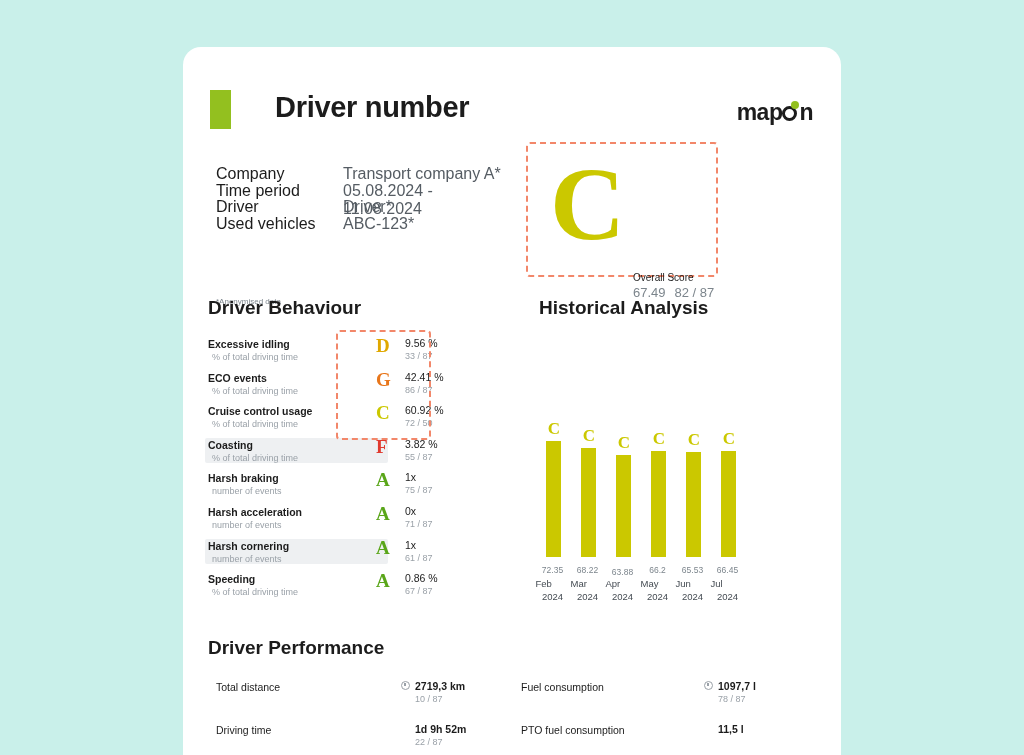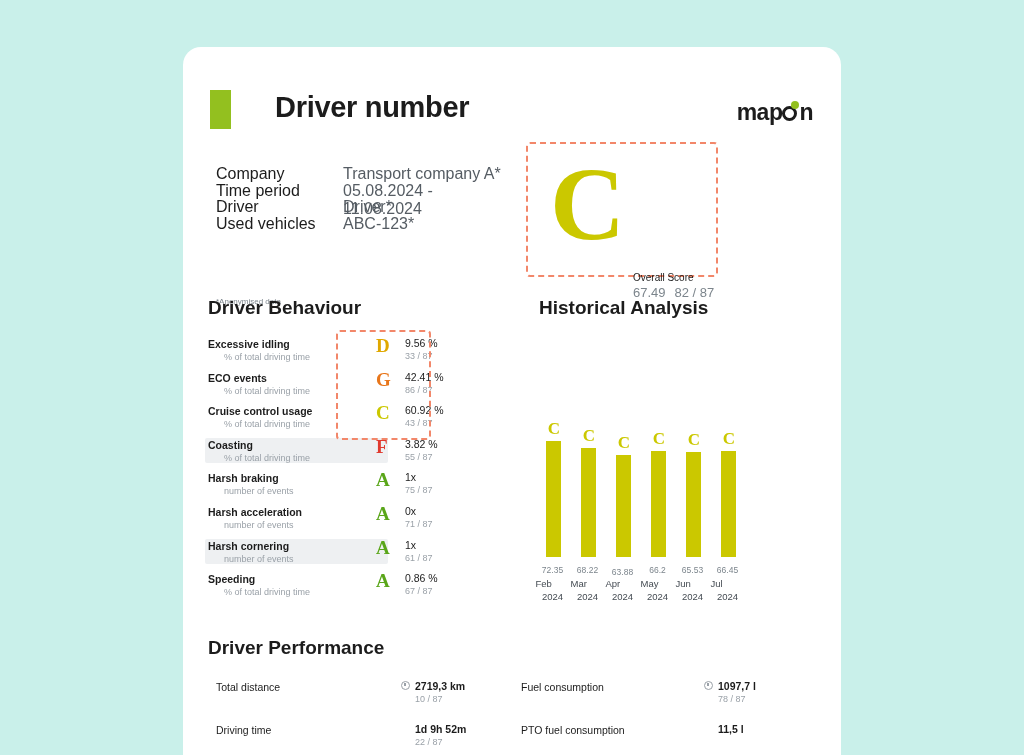--- a/index.html
+++ b/index.html
@@ -103,21 +103,21 @@
   .beh-row { position: relative; height: 33.6px; }
   .beh-row.highlight::before {
     content: ""; position: absolute; left: -3px; top: 0px;
     width: 183px; height: 25px; background: #eef0f2; border-radius: 2px;
   }
   .beh-name {
     position: absolute; left: 0; top: 1px;
     font-size: 10.5px; font-weight: bold; color: #1c1c1c;
   }
   .beh-sub {
-    position: absolute; left: 16px; top: 15px;
+    position: absolute; left: 4px; top: 15px;
     font-size: 9px; color: #9aa1a8;
   }
   .beh-grade {
     position: absolute; left: 168px; top: -2px;
     font-size: 19px; font-weight: bold;
     font-family: "Liberation Serif", serif;
   }
   .beh-val {
     position: absolute; left: 197px; top: 0px;
     font-size: 10.5px; font-weight: normal; color: #1c1c1c;
@@ -231,21 +231,21 @@
         <span class="beh-sub">% of total driving time</span>
         <span class="beh-grade" style="color:#e8761b">G</span>
         <span class="beh-val">42.41 %</span>
         <span class="beh-ratio">86 / 87</span>
       </div>
       <div class="beh-row">
         <span class="beh-name">Cruise control usage</span>
         <span class="beh-sub">% of total driving time</span>
         <span class="beh-grade" style="color:#cbc800">C</span>
         <span class="beh-val">60.92 %</span>
-        <span class="beh-ratio">43 / 87</span>
+        <span class="beh-ratio">72 / 50</span>
       </div>
       <div class="beh-row highlight">
         <span class="beh-name">Coasting</span>
         <span class="beh-sub">% of total driving time</span>
         <span class="beh-grade" style="color:#e03a2f">F</span>
         <span class="beh-val">3.82 %</span>
         <span class="beh-ratio">55 / 87</span>
       </div>
       <div class="beh-row">
         <span class="beh-name">Harsh braking</span>

